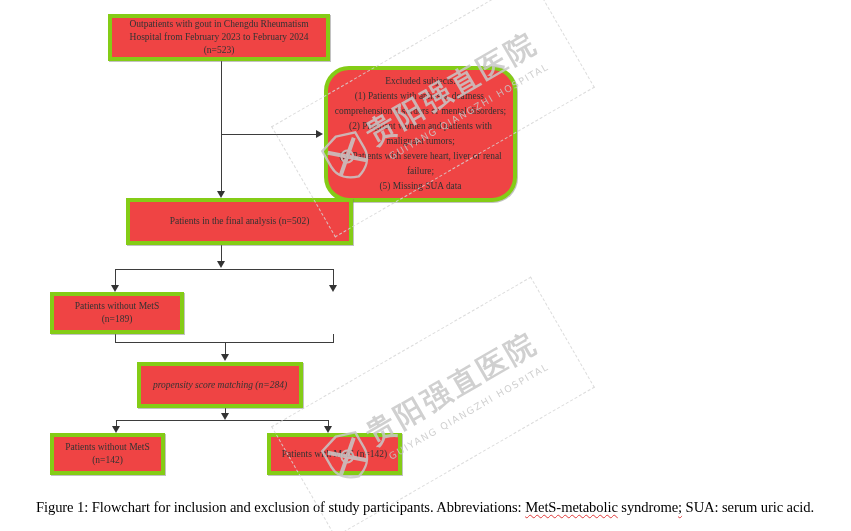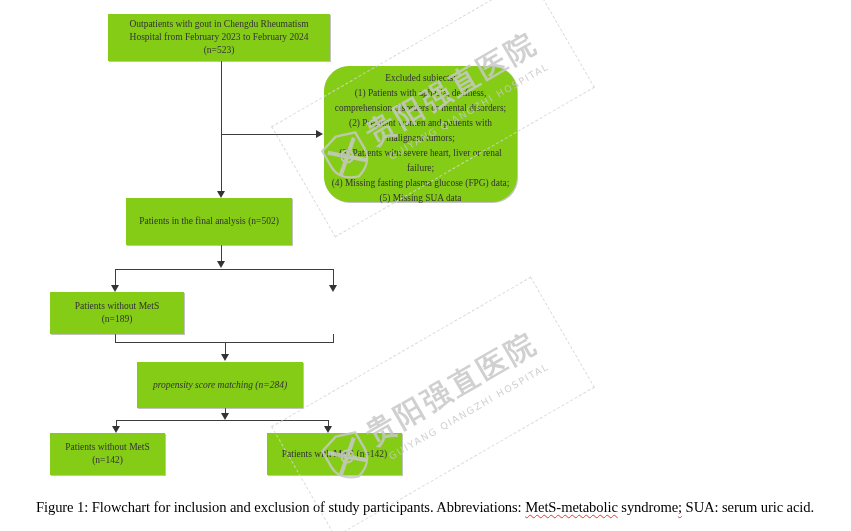--- a/index.html
+++ b/index.html
@@ -2,30 +2,30 @@
 <html><head>
 <meta charset="utf-8">
 <style>
   html,body{margin:0;padding:0;background:#ffffff;}
   #stage{
     position:relative;width:851px;height:531px;background:#ffffff;overflow:hidden;
     font-family:"Liberation Serif", serif;color:#222;
   }
   
   .fbox{
-    position:absolute;border:1px solid #84cc16;background:#84cc16;
+    position:absolute;border:4px solid #84cc16;background:#ef4444;
     display:flex;align-items:center;justify-content:center;text-align:center;
     font-size:9.5px;line-height:13px;color:#333;z-index:2;box-sizing:border-box;
     box-shadow:1px 1px 0 rgba(120,120,120,.45);
   }
   .fbox.left-align{align-items:flex-start;justify-content:flex-start;text-align:center;border-radius:25px;}
   #box-source{left:108px;top:14px;width:222px;height:47px;padding:2px 12px;}
   #box-excluded{left:324px;top:66px;width:193px;height:136px;padding:4px 6px;line-height:15px;font-size:9.4px;flex-direction:column;}
   #box-excluded > div{width:100%;}
-  #box-final{left:126px;top:198px;width:166px;height:47px;padding:2px 10px;}
+  #box-final{left:126px;top:198px;width:227px;height:47px;padding:2px 10px;}
   #box-without{left:50px;top:292px;width:134px;height:42px;padding:2px 20px;}
   #box-with{left:267px;top:292px;width:135px;height:42px;padding:2px 4px;}
   #box-psm{left:137px;top:362px;width:166px;height:46px;padding:0 8px;font-style:italic;}
   #box-without2{left:50px;top:433px;width:115px;height:42px;padding:2px 4px;}
   #box-with2{left:267px;top:433px;width:135px;height:42px;padding:2px 4px;}
   
   .vline,.hline{position:absolute;background:#3d3d3d;z-index:1;}
   .vline{width:1.2px;}
   .hline{height:1.2px;}
   .arrow-down{position:absolute;width:0;height:0;z-index:1;
@@ -59,21 +59,20 @@
 
   <div class="fbox" id="box-source">
     <span>Outpatients with gout in Chengdu Rheumatism Hospital from February 2023 to February 2024 (n=523)</span>
   </div>
 
   <div class="fbox left-align" id="box-excluded">
     <div>Excluded subjects:</div>
     <div>(1) Patients with aphasia, deafness, comprehension disorders or mental disorders;</div>
     <div>(2) Pregnant women and patients with malignant tumors;</div>
     <div>(3) Patients with severe heart, liver or renal failure;</div>
-    <div>(4) Missing fasting plasma glucose (FPG) data;</div>
     <div>(5) Missing SUA data</div>
   </div>
 
   <div class="fbox" id="box-final">
     <span>Patients in the final analysis (n=502)</span>
   </div>
 
   <div class="fbox" id="box-without">
     <span>Patients without MetS (n=189)</span>
   </div>

